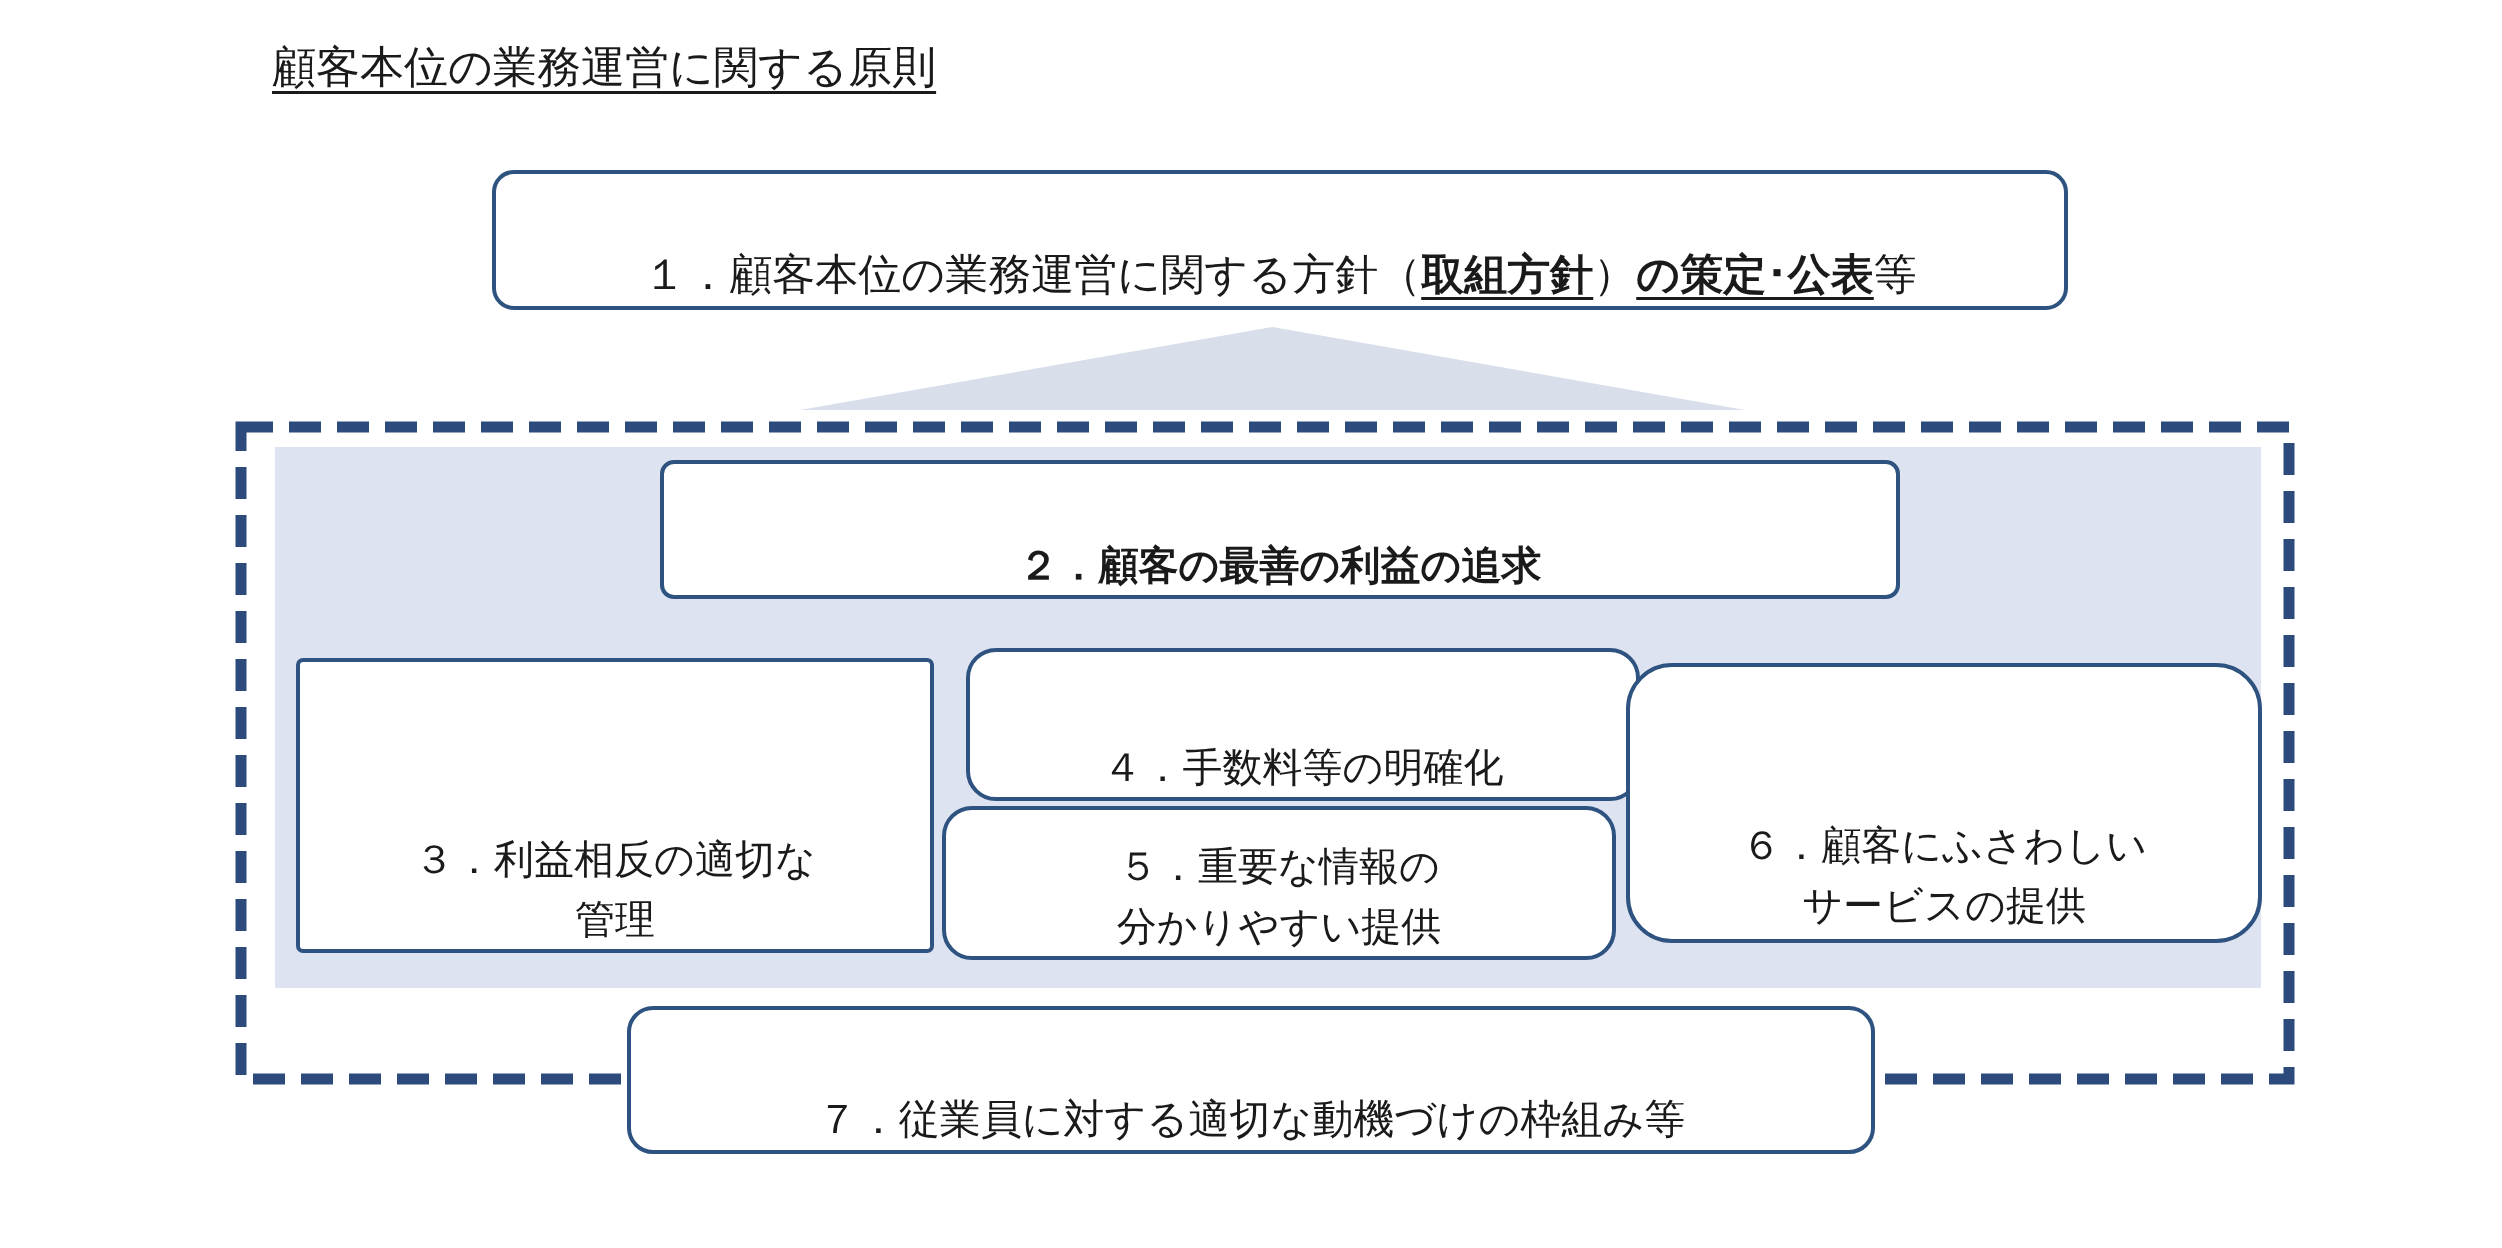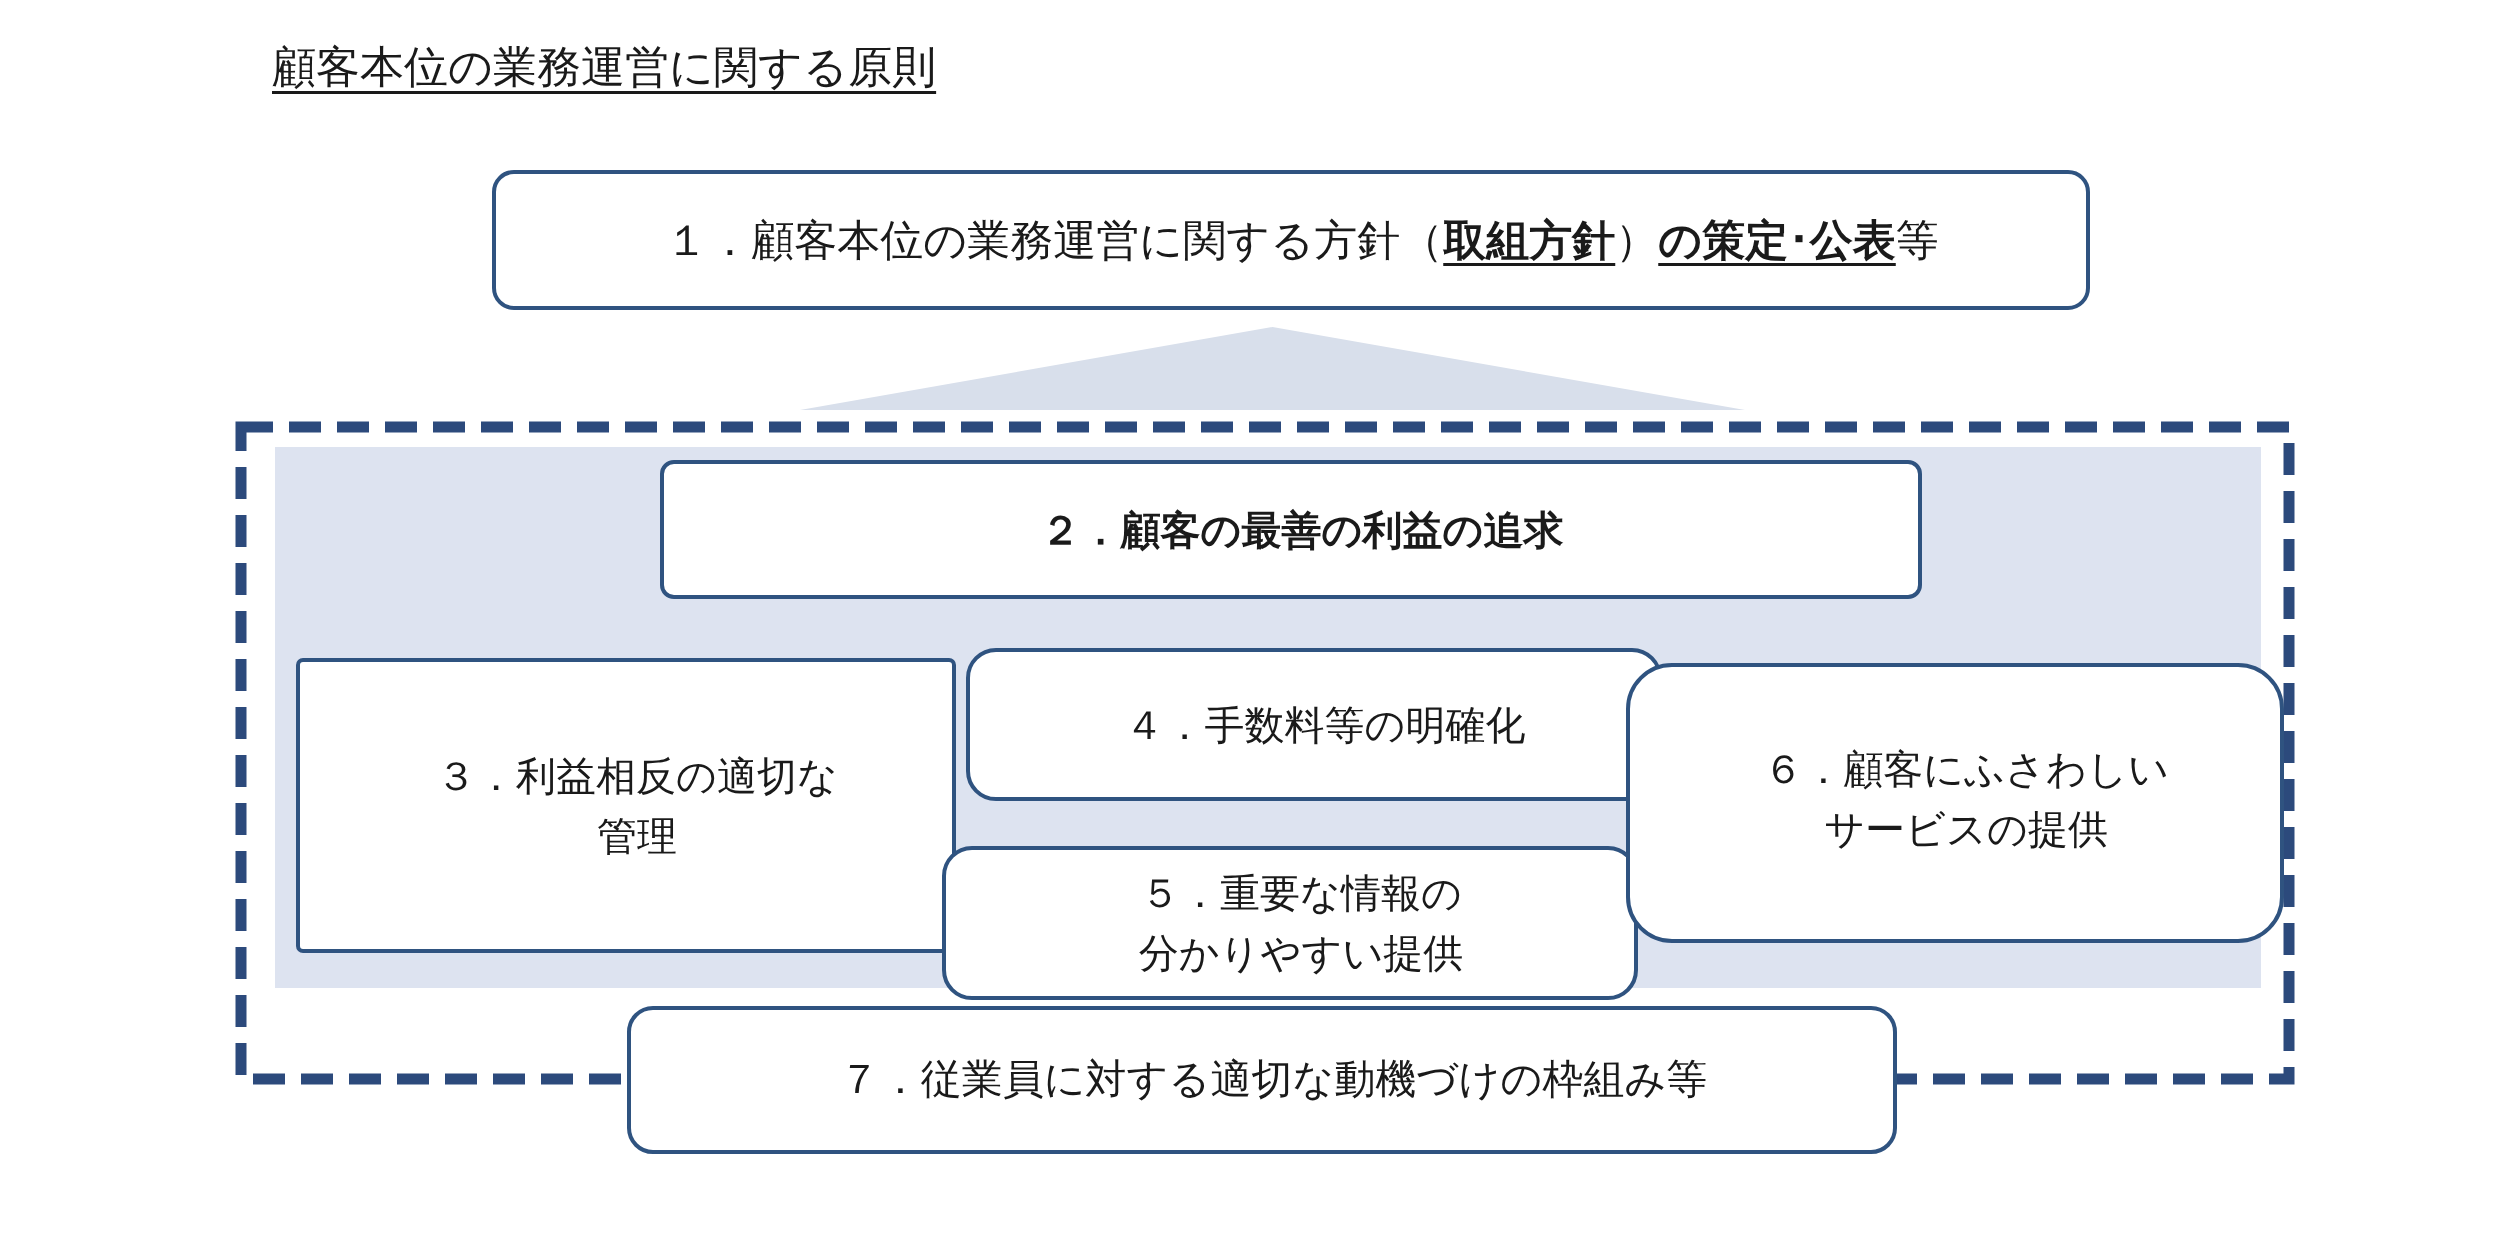--- a/index.html
+++ b/index.html
@@ -29,31 +29,30 @@
     clip-path:polygon(50% 0,100% 100%,0 100%);
     z-index:1;
   }
   .dashed-svg{
     position:absolute;left:0;top:0;z-index:2;pointer-events:none;
   }
   .box{
     position:absolute;z-index:3;
     background:#ffffff;
     border:4px solid #2f5380;
-    display:flex;align-items:center;justify-content:center;
+    display:flex;align-items:flex-end;justify-content:center;
     text-align:center;
     font-size:40px;line-height:1.5;
     color:#1a1a1a;
-    padding-left:22px;
   }
   .box1{left:492px;top:170px;width:1568px;height:132px;border-radius:22px;font-size:43px;}
   .box2{left:660px;top:460px;width:1232px;height:131px;border-radius:14px;font-weight:bold;}
   .box3{left:296px;top:658px;width:630px;height:287px;border-radius:7px;}
   .box4{left:966px;top:648px;width:666px;height:145px;border-radius:30px;}
-  .box5{left:942px;top:806px;width:666px;height:146px;border-radius:30px;margin-top:40px;}
+  .box5{left:942px;top:806px;width:666px;height:146px;border-radius:30px;}
   .box6{left:1626px;top:663px;width:628px;height:272px;border-radius:46px;font-family:Liberation Mono, monospace;}
   .box7{left:627px;top:1006px;width:1240px;height:140px;border-radius:26px;font-size:41px;}
   .b{font-weight:bold;}
   .u{
     text-decoration:underline;
     text-decoration-thickness:3px;
     text-underline-offset:8px;
   }
 </style>
 </head>

